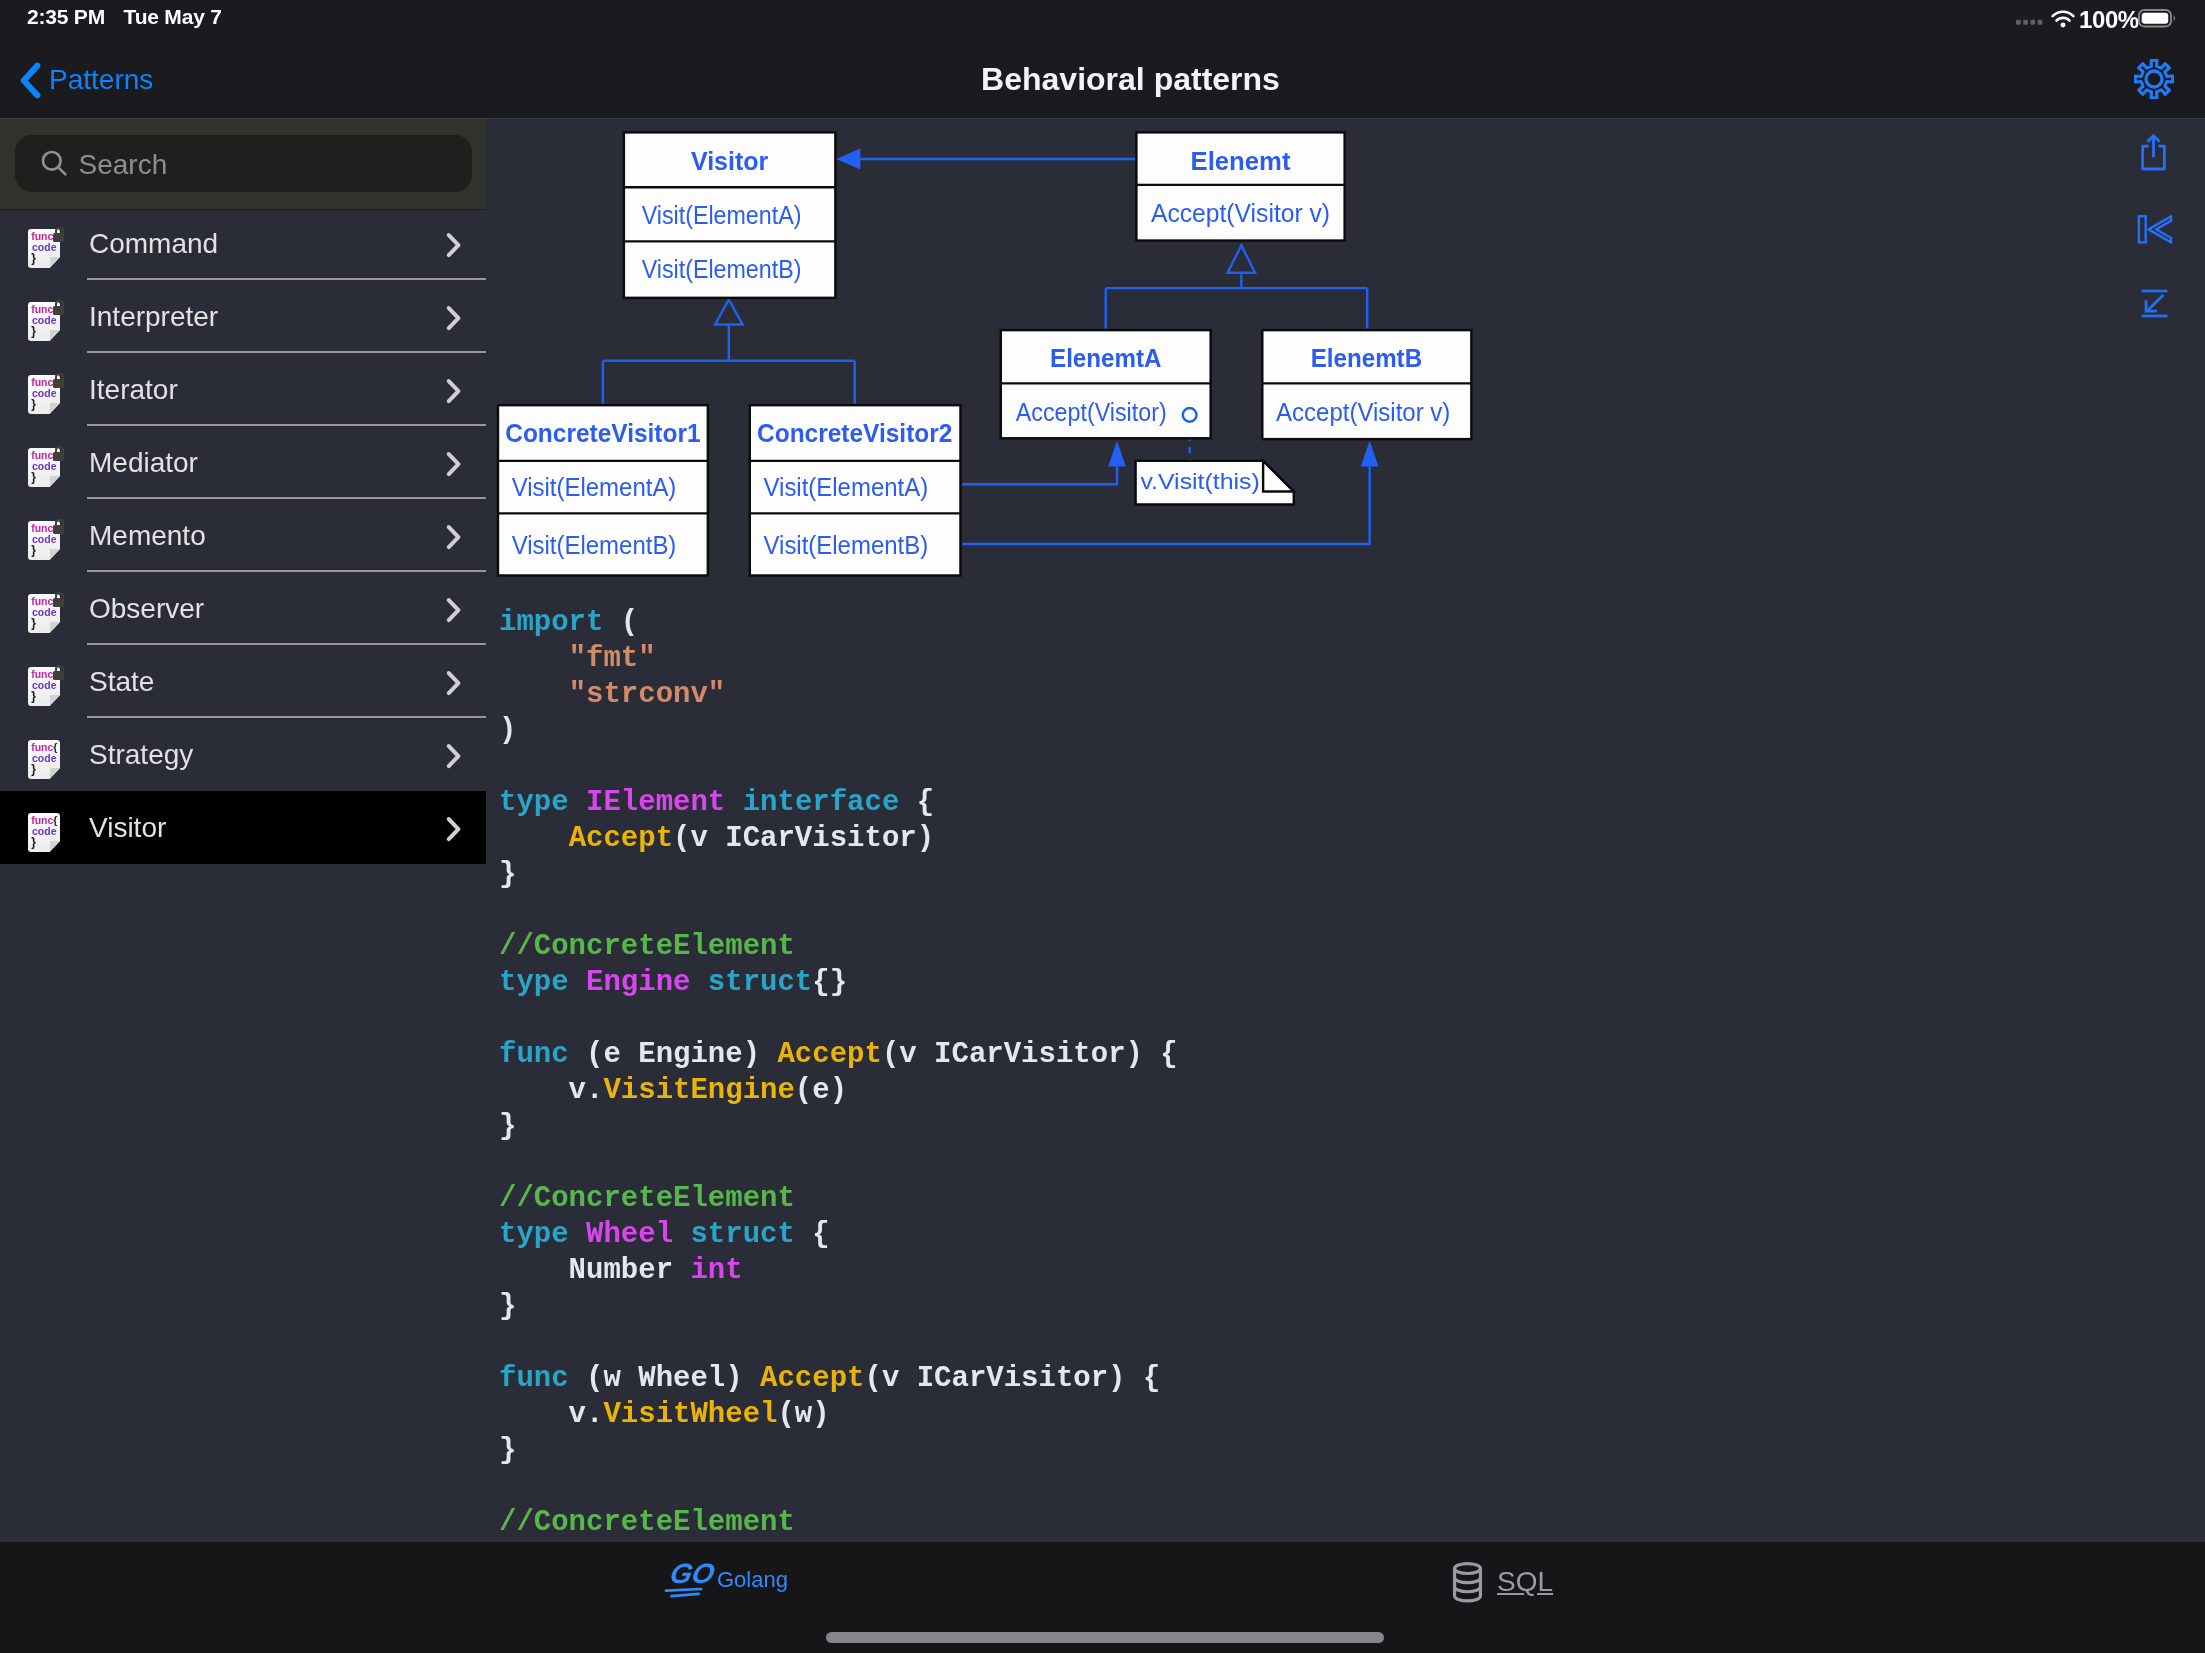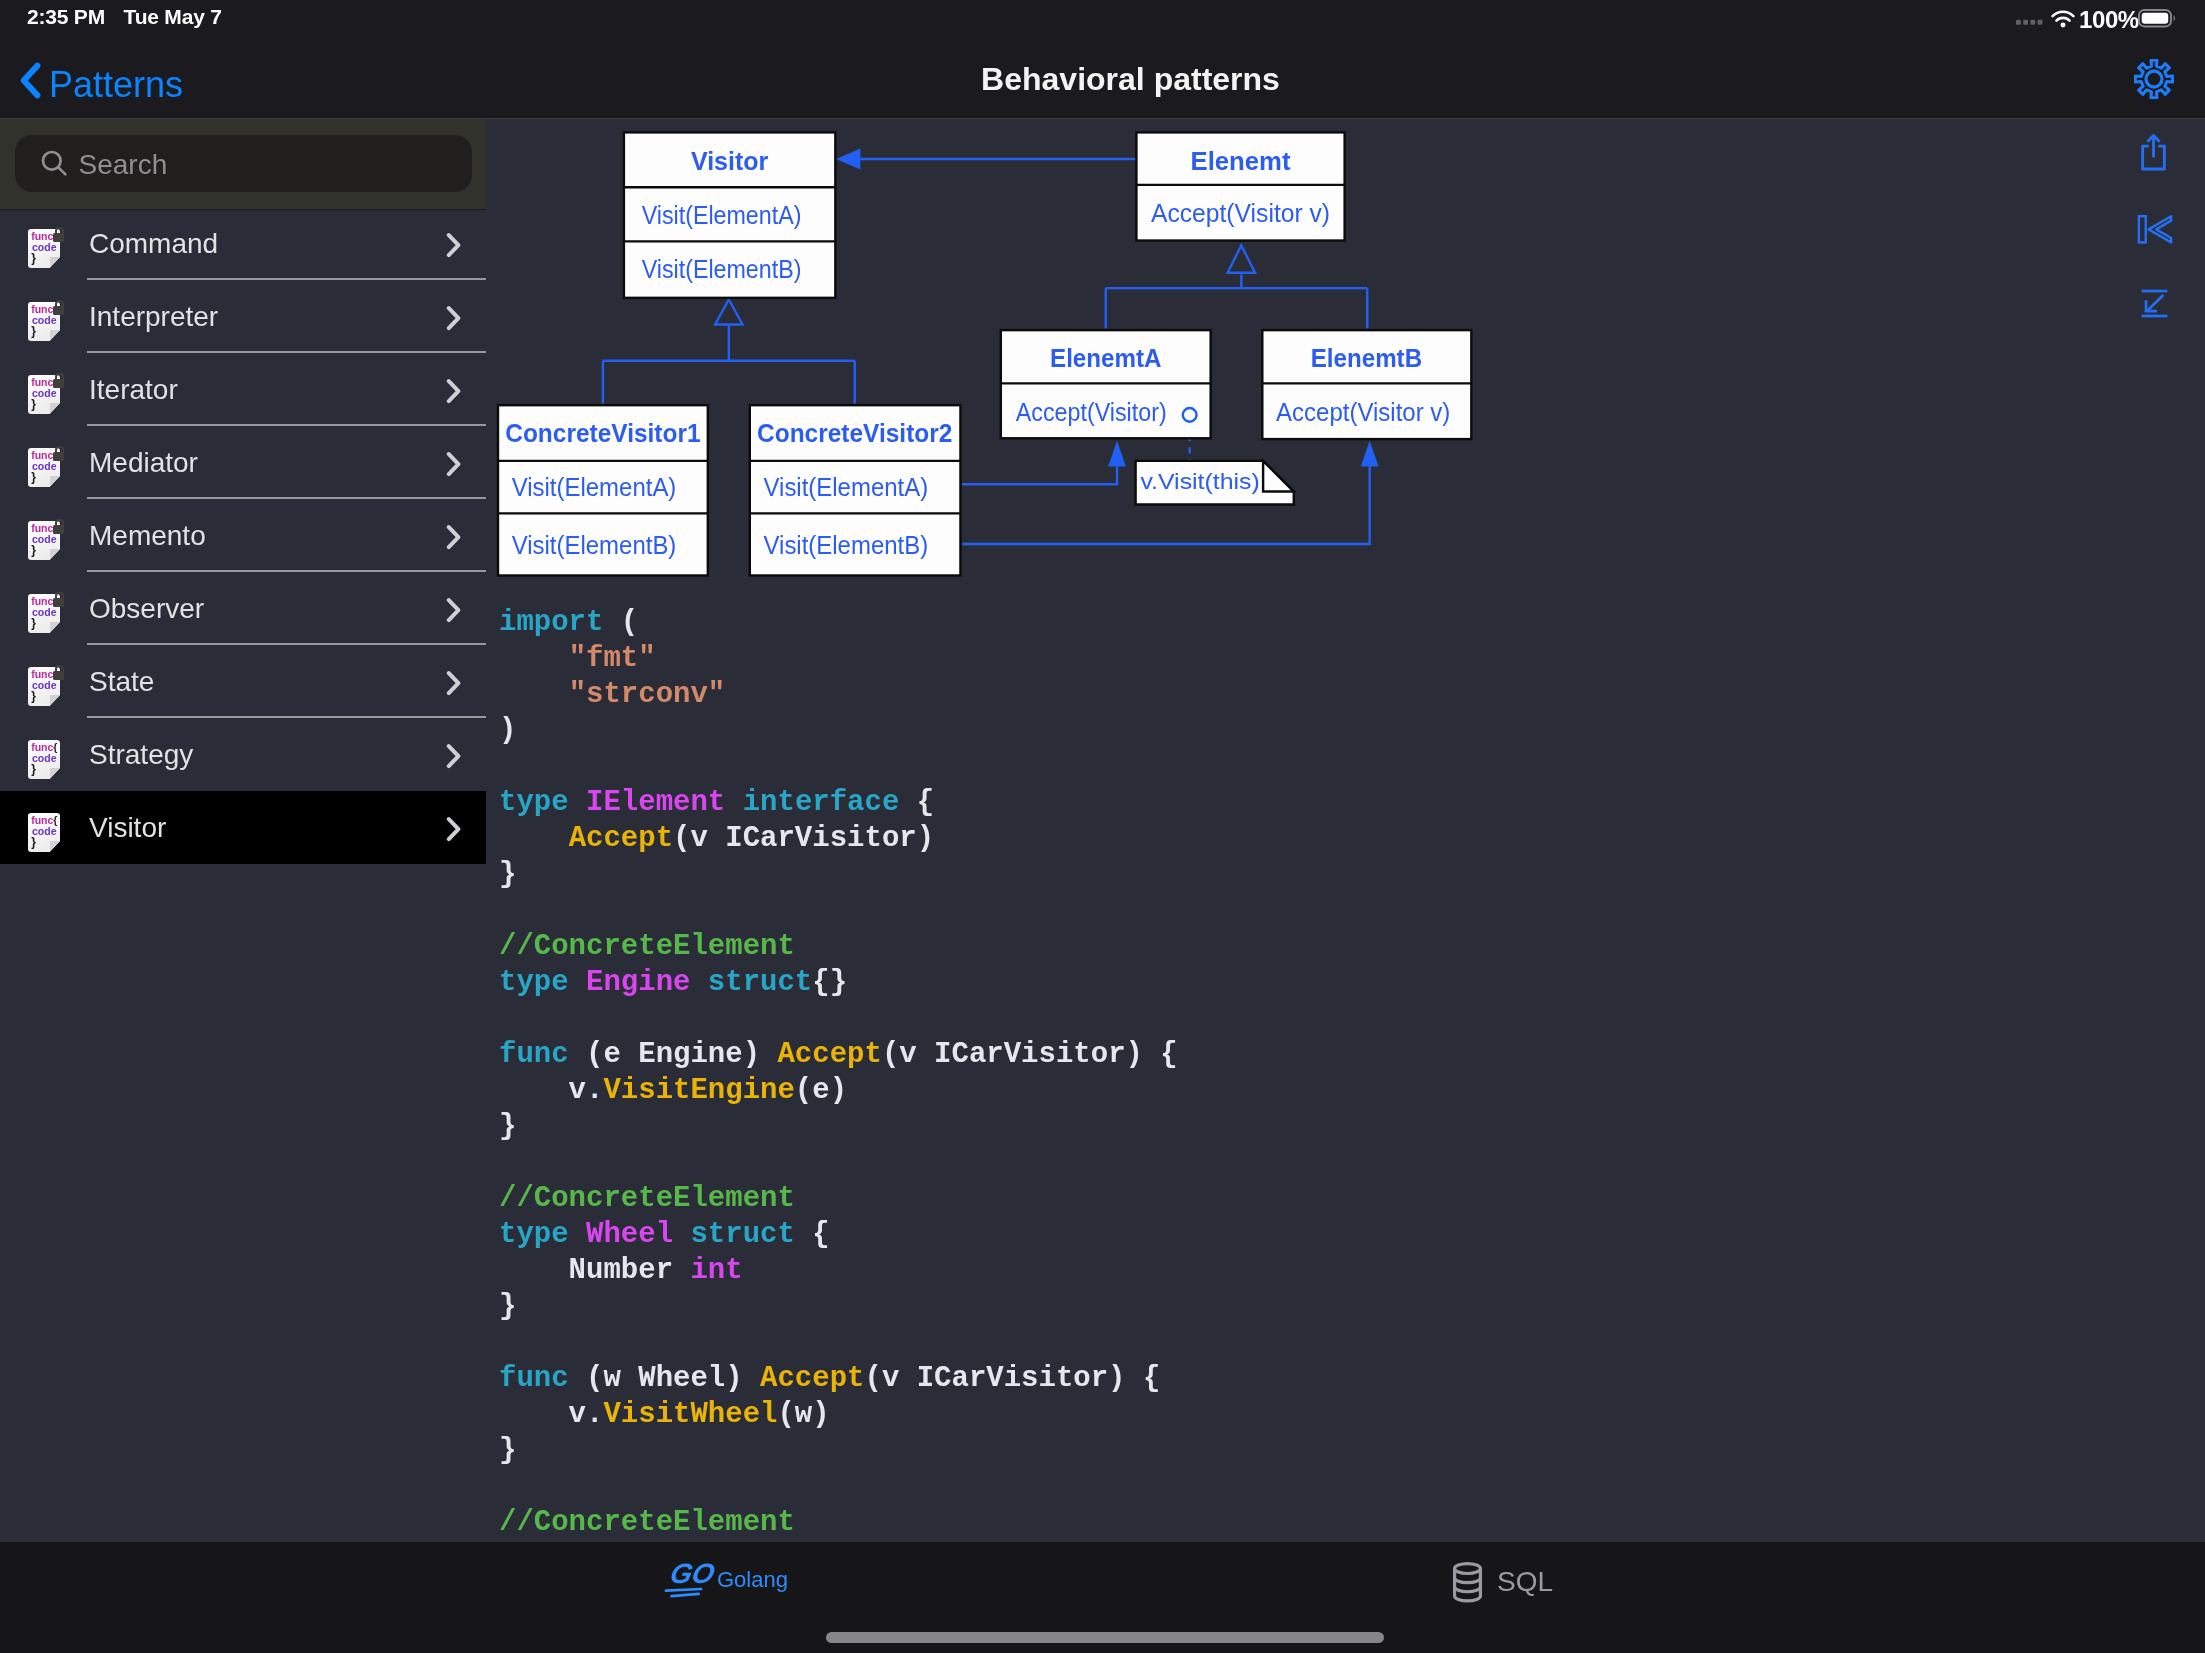--- a/index.html
+++ b/index.html
@@ -3,21 +3,21 @@
 <meta charset="utf-8">
 <style>
   html,body{margin:0;padding:0;width:2205px;height:1653px;overflow:hidden;background:#2a2d37;font-family:"Liberation Sans",sans-serif;}
   .abs{position:absolute;}
   
   #topbar{position:absolute;left:0;top:0;width:2205px;height:119px;background:#1b1b1f;}
   #topbar .hair{position:absolute;left:0;top:118px;width:2205px;height:0.8px;background:#3a3c43;}
   #clock{position:absolute;left:27px;top:4.8px;font-size:21px;font-weight:600;color:#ffffff;letter-spacing:-0.2px;}
   #pct{position:absolute;left:2079px;top:5.7px;font-size:24px;font-weight:600;color:#ffffff;letter-spacing:-0.4px;}
   #backchev{position:absolute;left:18px;top:62px;}
-  #patterns{position:absolute;left:49px;top:64px;font-size:36px;color:#0a84ff;}
+  #patterns{position:absolute;left:49px;top:64px;font-size:28px;color:#0a84ff;}
   #title{position:absolute;left:969px;top:61px;width:323px;text-align:center;font-size:32px;font-weight:600;color:#f4f4f5;}
   
   #band{position:absolute;left:0;top:119px;width:486px;height:91px;background:#31322c;border-bottom:1.6px solid #1d1e1a;box-sizing:border-box;}
   #sfield{position:absolute;left:14.5px;top:16px;width:457px;height:57px;border-radius:17px;background:#201f1d;}
   #sfield .ph{position:absolute;left:64px;top:13.7px;font-size:28px;color:#8e8e93;}
   
   #list{position:absolute;left:0;top:207px;width:486px;}
   .row{position:absolute;left:0;width:486px;height:73px;}
   .row .lbl{position:absolute;left:89px;top:50%;transform:translateY(-50%);font-size:28px;color:#e2e2e4;}
   .row .chev{position:absolute;left:446px;top:50%;transform:translateY(-46%);}
@@ -312,21 +312,21 @@
     <path d="M8 42 L52 40" stroke="#2e8bfd" stroke-width="3.4" stroke-linecap="round"></path>
     <path d="M15 49 L49 46" stroke="#2e8bfd" stroke-width="3.4" stroke-linecap="round"></path>
   </svg>
   <div id="golangtxt">Golang</div>
   <svg class="abs" style="left:1450px;top:19.4px;" width="35" height="44" viewBox="0 0 46 56">
     <ellipse cx="23" cy="9" rx="17" ry="6.5" fill="none" stroke="#9a9aa0" stroke-width="4.2"></ellipse>
     <path d="M6 9 V45 A17 6.5 0 0 0 40 45 V9" fill="none" stroke="#9a9aa0" stroke-width="4.2"></path>
     <path d="M6 21 A17 6.5 0 0 0 40 21" fill="none" stroke="#9a9aa0" stroke-width="4.2"></path>
     <path d="M6 33 A17 6.5 0 0 0 40 33" fill="none" stroke="#9a9aa0" stroke-width="4.2"></path>
   </svg>
-  <div id="sqltxt" style="top:24px;position:absolute;">SQL</div>
+  <div id="sqltxt" style="top:24px;position:absolute;text-decoration:underline;">SQL</div>
   <div id="homebar" style="top:90px;position:absolute;"></div>
 </div>
 
 <svg class="abs" style="left:2139px;top:134px;" width="29" height="37" viewBox="0 0 36 46">
   <path d="M12 15 H4.5 V43.5 H31.5 V15 H24" fill="none" stroke="#2470f5" stroke-width="3.5" stroke-linejoin="round"></path>
   <path d="M18 29 V3" stroke="#2470f5" stroke-width="3.5"></path>
   <path d="M10.5 9.5 L18 2 L25.5 9.5" fill="none" stroke="#2470f5" stroke-width="3.5" stroke-linejoin="round"></path>
 </svg>
 <svg class="abs" style="left:2137px;top:215px;" width="36" height="29" viewBox="0 0 44 36">
   <rect x="2" y="1.5" width="8.5" height="32.5" fill="none" stroke="#2470f5" stroke-width="3"></rect>

